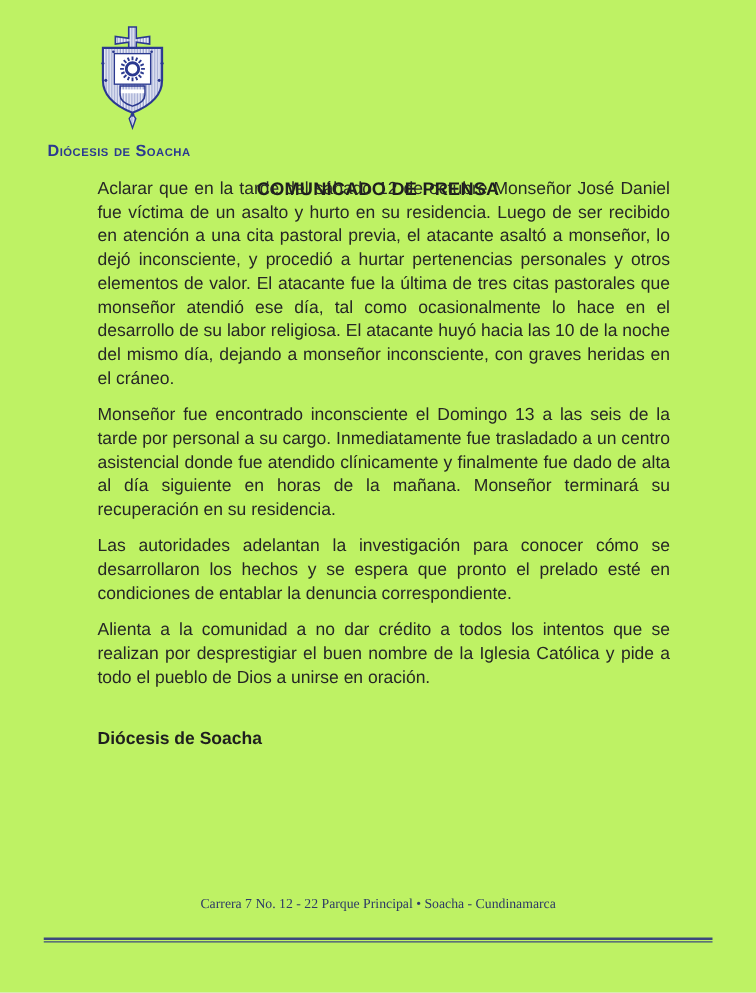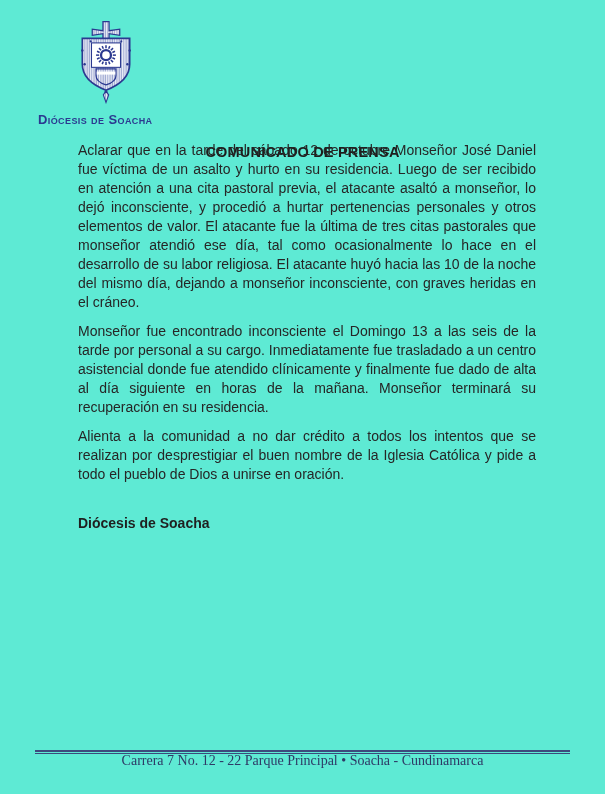--- a/index.html
+++ b/index.html
@@ -2,21 +2,21 @@
 <html><head>
 <meta charset="utf-8">
 <style>
   * { margin: 0; padding: 0; box-sizing: border-box; }
   html, body { background: #e9e9e9; }
   .page {
     position: relative;
     width: 605px;
     height: 794px;
     margin: 0 auto;
-    background: #5eead4;
+    background: #bef264;
     font-family: "Liberation Sans", "DejaVu Sans", sans-serif;
     color: #222222;
     overflow: hidden;
   }
   
   .logo-block {
     position: absolute;
     left: 38px;
     top: 20px;
     width: 135px;
@@ -71,26 +71,26 @@
     position: absolute;
     left: 35px;
     right: 35px;
     top: 750px;
     height: 4px;
     border-top: 2px solid #3c4a7d;
     border-bottom: 1px solid #3c4a7d;
   }
   .footer-text {
     position: absolute;
-    top: 755px;
+    top: 717px;
     left: 0;
     width: 100%;
     text-align: center;
     font-family: "Liberation Serif", "DejaVu Serif", serif;
-    font-size: 14px;
+    font-size: 11px;
     line-height: 12.5px;
     color: #2e3a66;
   }
 </style>
 </head>
 <body>
 
 <div class="page">
 
   <div class="logo-block">
@@ -145,20 +145,21 @@
       </svg>
     </span>
     <div class="org-name">Diócesis de Soacha</div>
   </div>
 
   <div class="doc-title">COMUNICADO DE PRENSA</div>
 
   <div class="doc-body">
     <p>Aclarar que en la tarde del sábado 12 de octubre Monseñor José Daniel fue víctima de un asalto y hurto en su residencia.  Luego de ser recibido en atención a una cita pastoral previa, el atacante asaltó a monseñor, lo dejó inconsciente, y procedió a hurtar pertenencias personales y otros elementos de valor.  El atacante fue la última de tres citas pastorales que monseñor atendió ese día, tal como ocasionalmente lo hace en el desarrollo de su labor religiosa.  El atacante huyó hacia las 10 de la noche del mismo día, dejando a monseñor inconsciente, con graves heridas en el cráneo.</p>
     <p>Monseñor fue encontrado inconsciente el Domingo 13 a las seis de la tarde por personal a su cargo.  Inmediatamente fue trasladado a un centro asistencial donde fue atendido clínicamente y finalmente fue dado de alta al día siguiente en horas de la mañana.  Monseñor terminará su recuperación en su residencia.</p>
+    <p>Las autoridades adelantan la investigación para conocer cómo se desarrollaron los hechos y se espera que pronto el prelado esté en condiciones de entablar la denuncia correspondiente.</p>
     <p>Alienta a la comunidad a no dar crédito a todos los intentos que se realizan por desprestigiar el buen nombre de la Iglesia Católica y pide a todo el pueblo de Dios a unirse en oración.</p>
     <div class="signature">Diócesis de Soacha</div>
   </div>
 
   <div class="footer-rule"></div>
   <div class="footer-text">
     <div>Carrera 7 No. 12 - 22 Parque Principal • Soacha - Cundinamarca</div>
   </div>
 
 </div>

